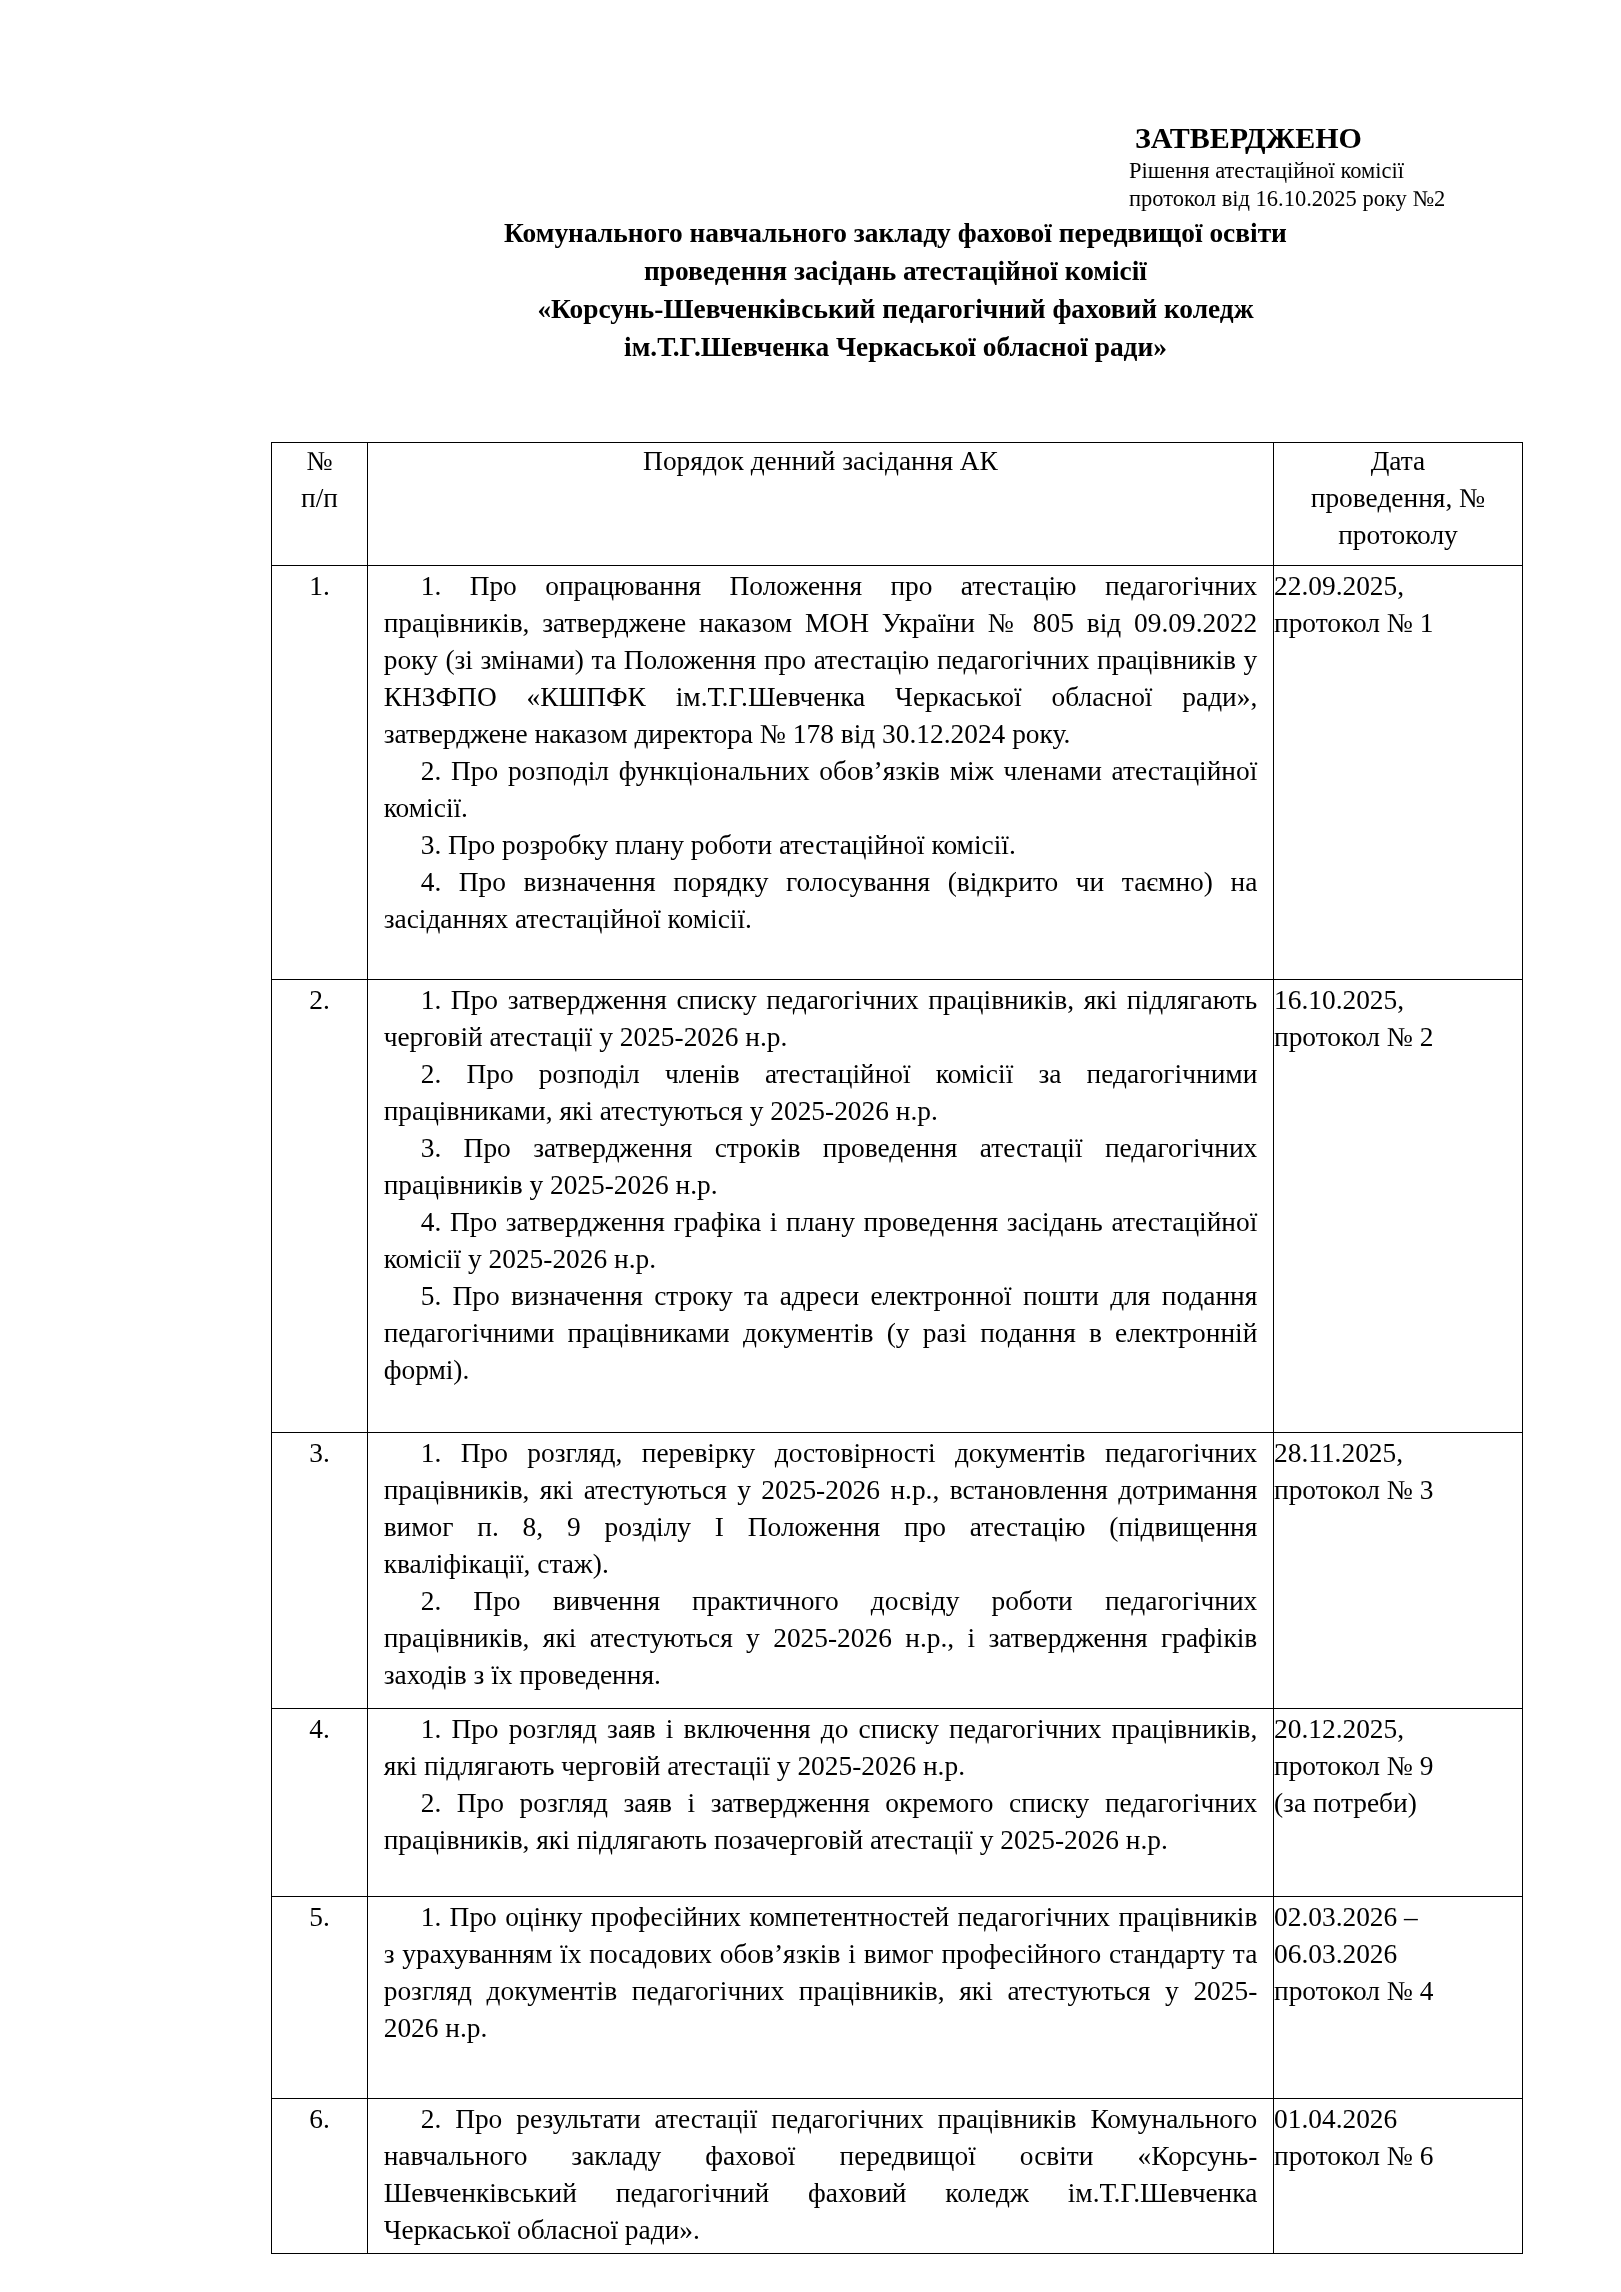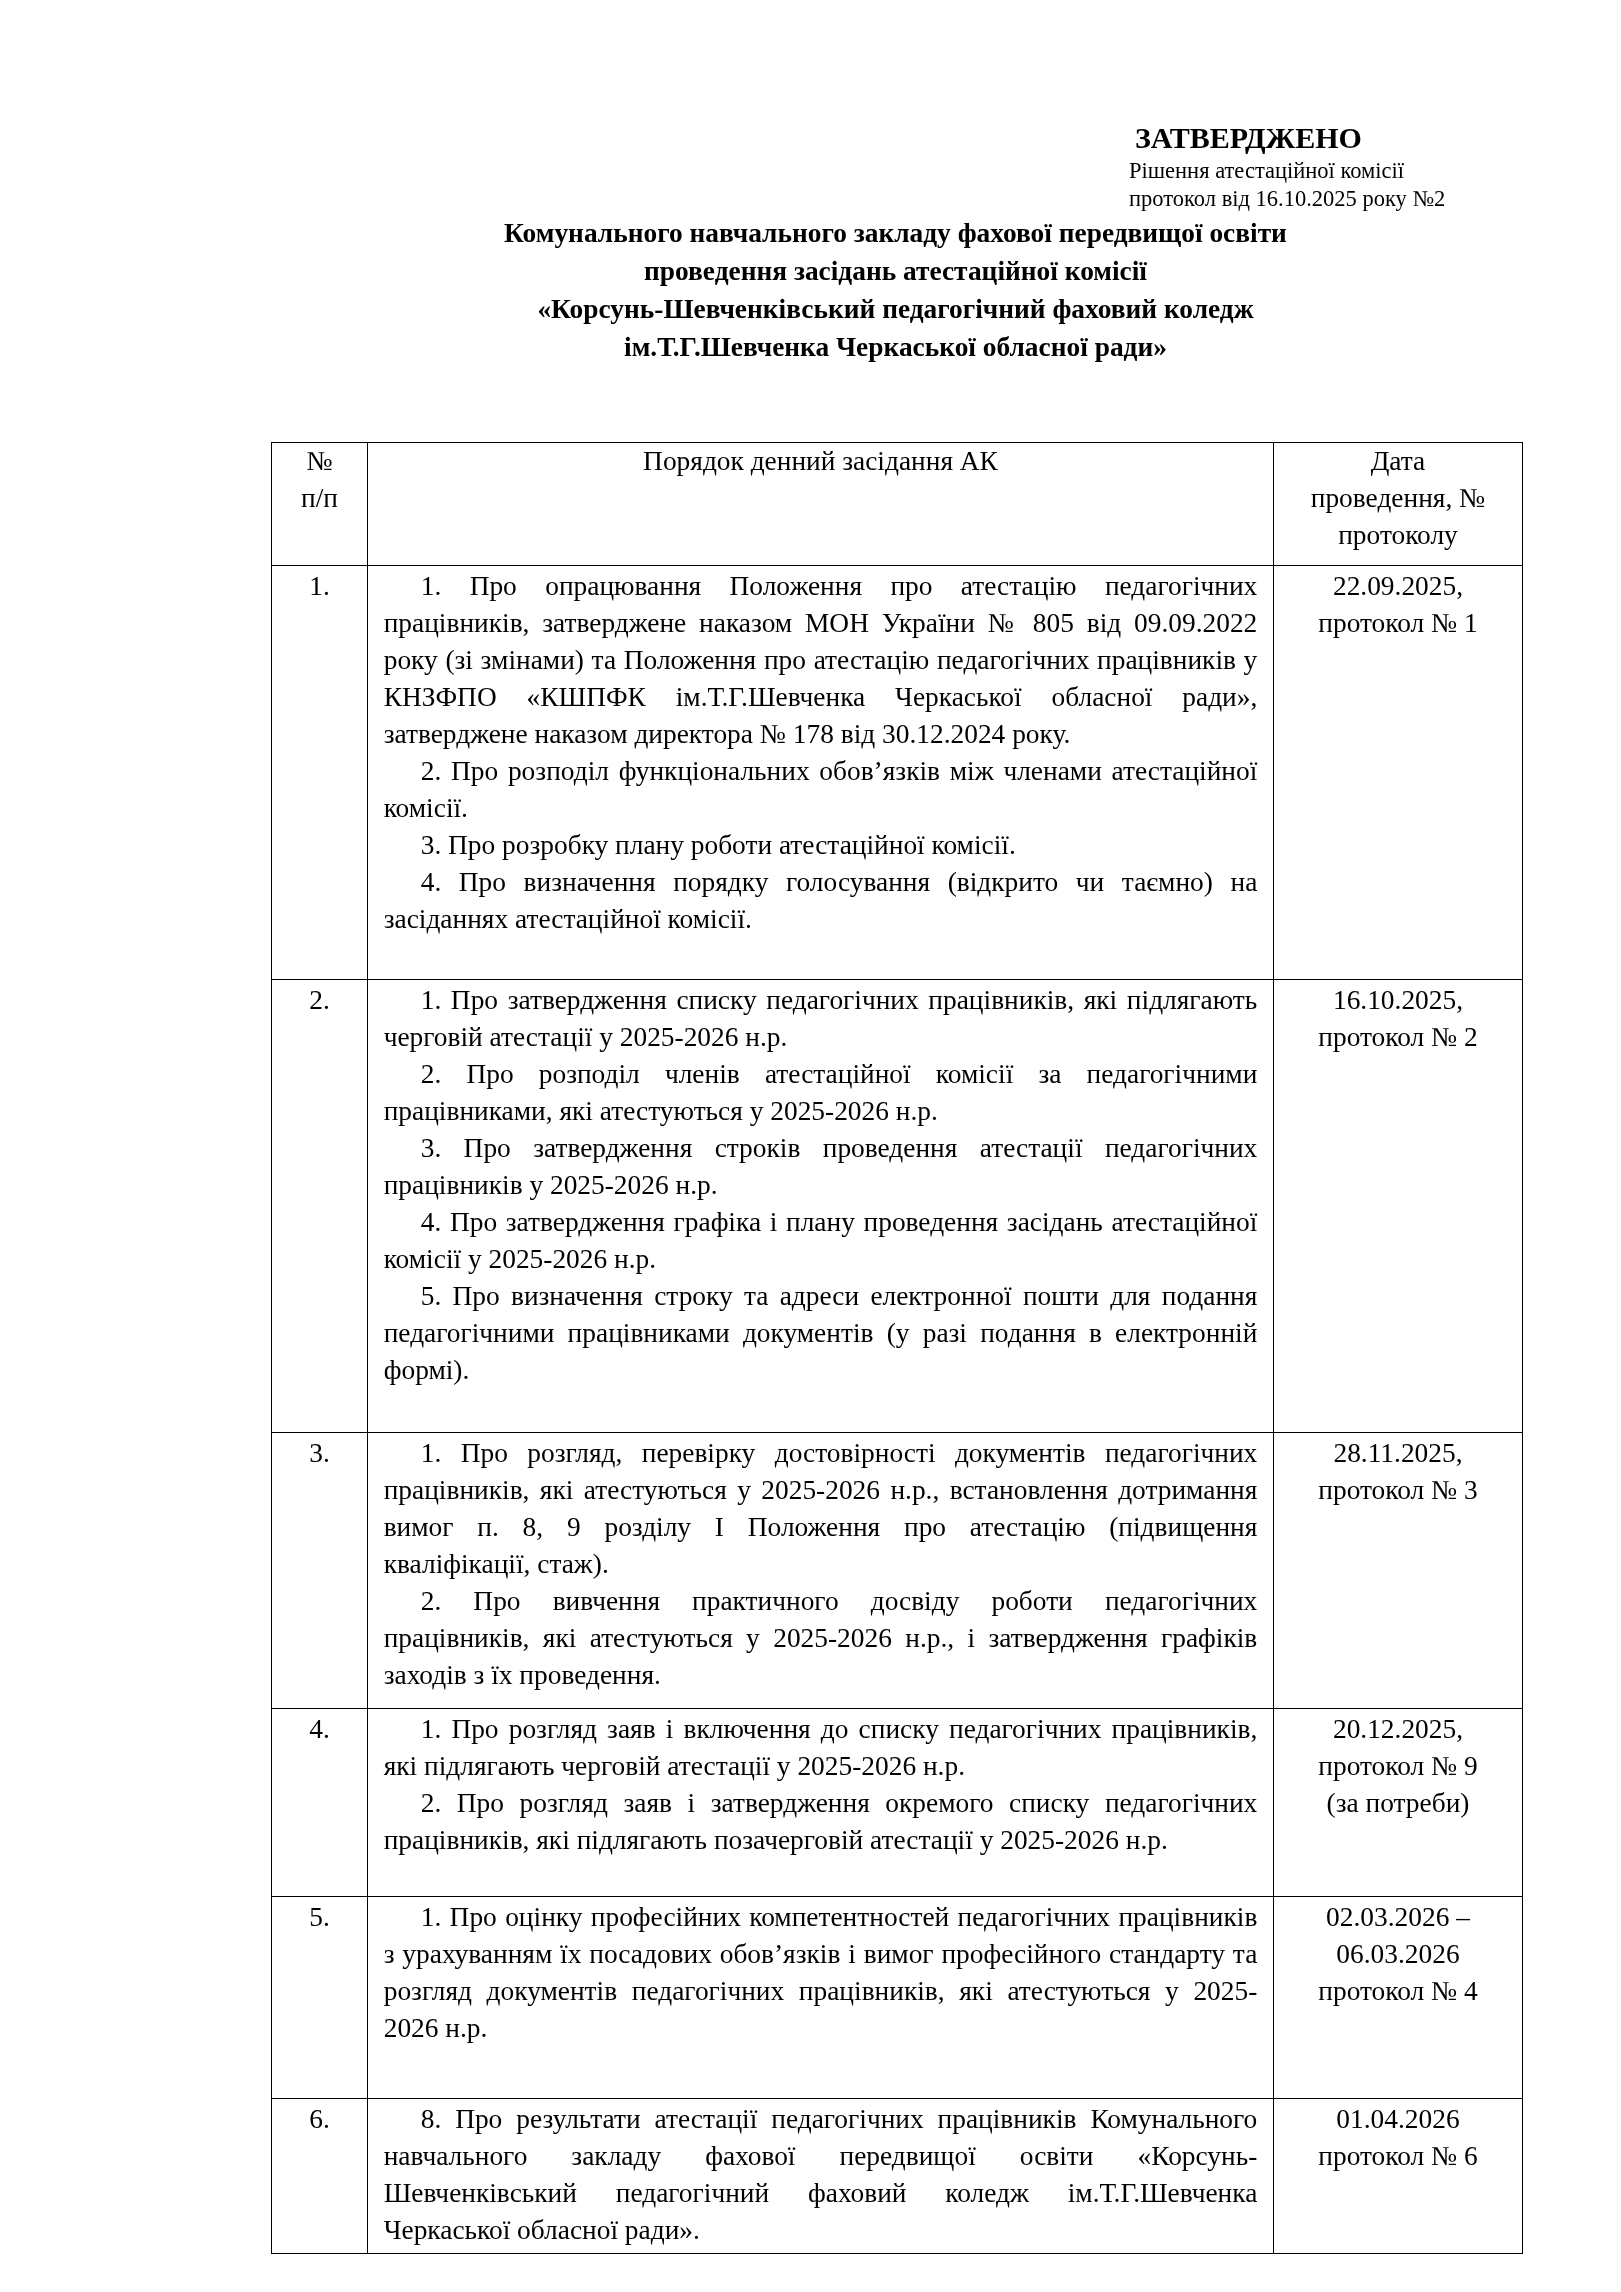--- a/index.html
+++ b/index.html
@@ -26,21 +26,21 @@
   }
   table.schedule td, table.schedule th {
     border: 1.6px solid #000; vertical-align: top; padding: 0;
   }
   table.schedule th { font-weight: normal; text-align: center; }
   col.c-num { width: 96px; }
   col.c-agenda { width: 906px; }
   col.c-date { width: 249px; }
   .num-cell { text-align: center; padding-top: 2px !important; }
   .agenda-cell { padding: 2px 15.7px 3.9px 15.7px !important; }
-  .date-cell { text-align: center; padding-top: 2px !important; }
+  .date-cell { padding-top: 2px !important; }
   .agenda-item {
     text-align: justify; text-indent: 37px; margin: 0; font-family: Liberation Serif, serif;
   }
   .date-line { display: block; }
   tr.head-row { height: 123px; }
   tr.r1 { height: 414px; }
   tr.r2 { height: 453px; }
   tr.r3 { height: 276px; }
   tr.r4 { height: 188px; }
   tr.r5 { height: 202px; }
@@ -140,21 +140,21 @@
         </td>
         <td class="date-cell">
           <span class="date-line">02.03.2026 –</span>
           <span class="date-line">06.03.2026</span>
           <span class="date-line">протокол № 4</span>
         </td>
       </tr>
       <tr class="r6">
         <td class="num-cell">6.</td>
         <td class="agenda-cell">
-          <p class="agenda-item">8. Про результати атестації педагогічних працівників Комунального навчального закладу фахової передвищої освіти «Корсунь-Шевченківський педагогічний фаховий коледж ім.Т.Г.Шевченка Черкаської обласної ради».</p>
+          <p class="agenda-item">2. Про результати атестації педагогічних працівників Комунального навчального закладу фахової передвищої освіти «Корсунь-Шевченківський педагогічний фаховий коледж ім.Т.Г.Шевченка Черкаської обласної ради».</p>
         </td>
         <td class="date-cell">
           <span class="date-line">01.04.2026</span>
           <span class="date-line">протокол № 6</span>
         </td>
       </tr>
     </tbody>
 </table>
 
 

